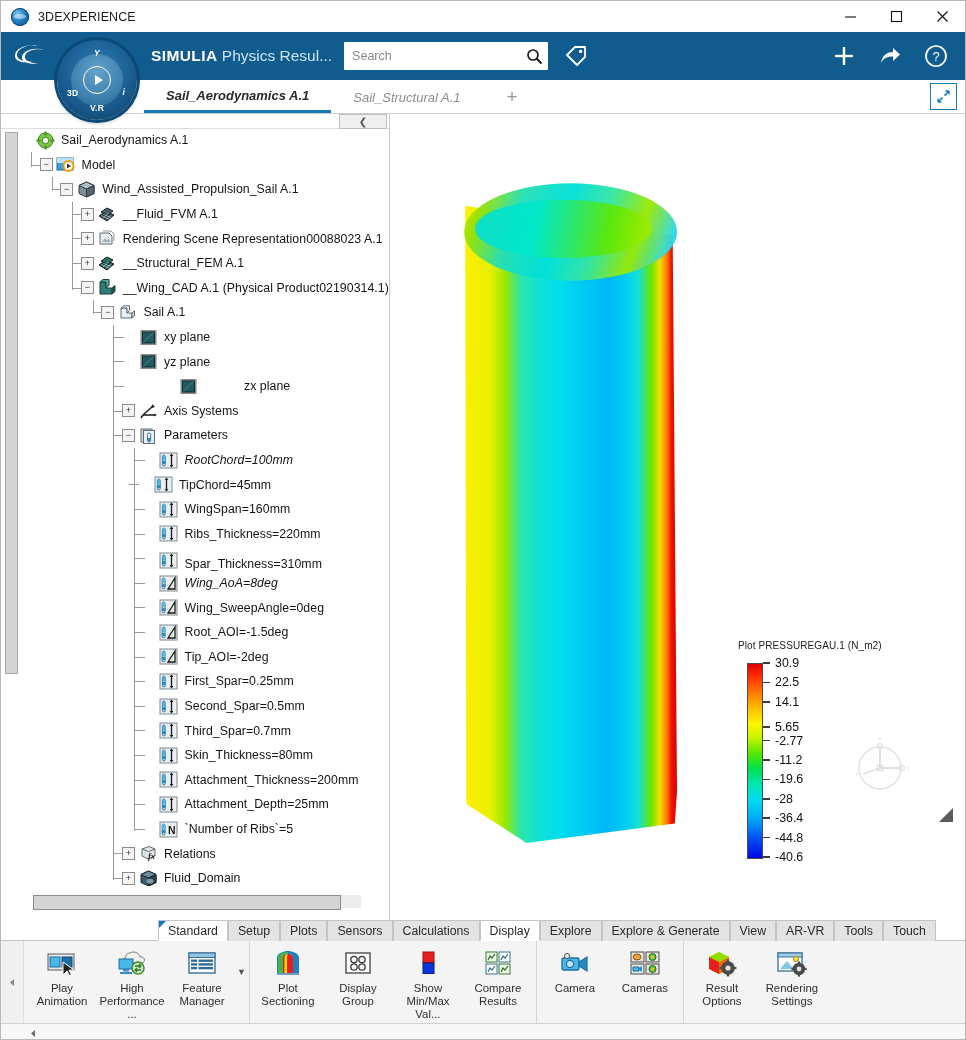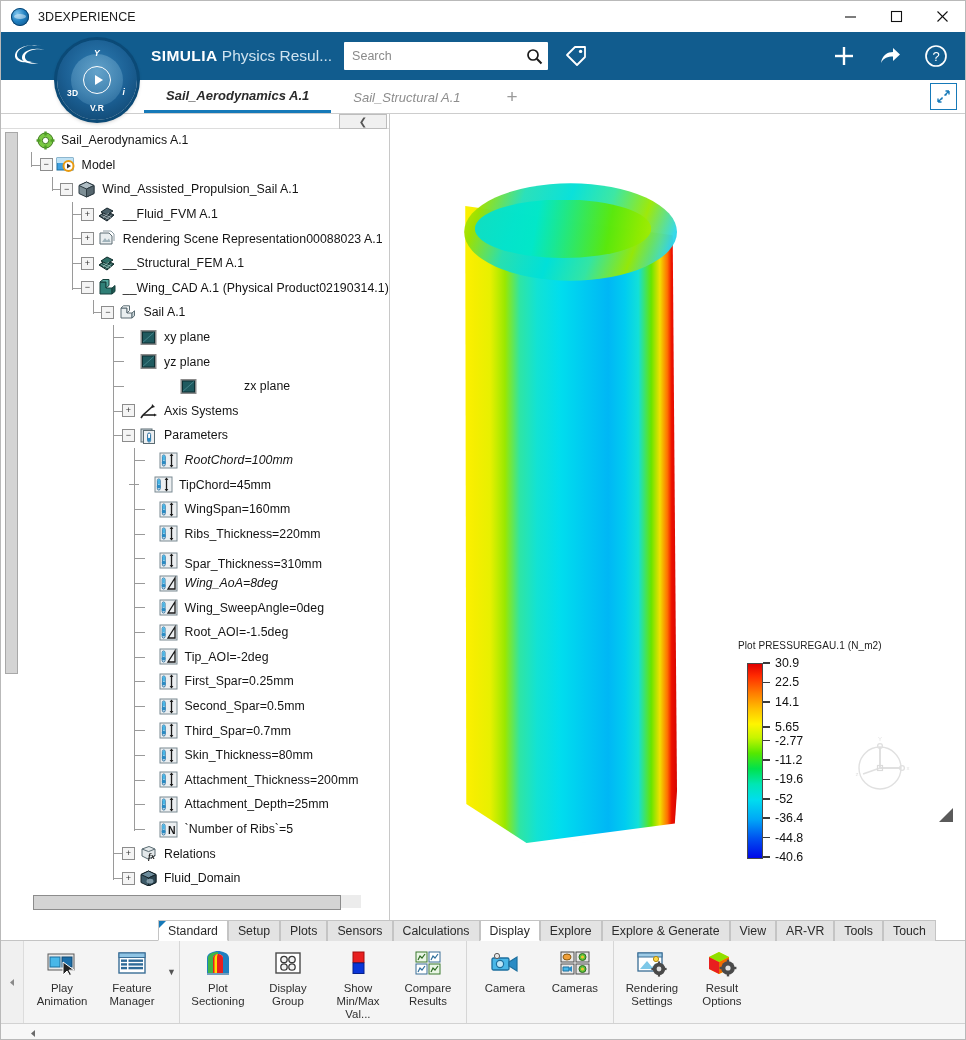--- a/index.html
+++ b/index.html
@@ -757,21 +757,21 @@
               <div class="tick" style="top: 91px;">
                 <span class="dash"></span>
                 <span class="tval">-11.2</span>
               </div>
               <div class="tick" style="top: 110.4px;">
                 <span class="dash"></span>
                 <span class="tval">-19.6</span>
               </div>
               <div class="tick" style="top: 129.8px;">
                 <span class="dash"></span>
-                <span class="tval">-52</span>
+                <span class="tval">-28</span>
               </div>
               <div class="tick" style="top: 149.2px;">
                 <span class="dash"></span>
                 <span class="tval">-36.4</span>
               </div>
               <div class="tick" style="top: 168.6px;">
                 <span class="dash"></span>
                 <span class="tval">-44.8</span>
               </div>
               <div class="tick" style="top: 188px;">
@@ -831,20 +831,35 @@
           <div class="rico">
             <svg width="32" height="26" viewBox="0 0 32 26">
               <rect x="2" y="4" width="26" height="16" fill="#e8e8e8" stroke="#5a5a5a"></rect>
               <rect x="4" y="7" width="10" height="10" fill="#49b7e8" stroke="#1d6f9e"></rect>
               <rect x="16" y="7" width="10" height="10" fill="#1c6ea8" stroke="#114a75"></rect>
               <path d="M17 12 L17 25 L21 21 L23.5 25.5 L25.5 24.5 L23 20.2 L28 20 Z" fill="#222" stroke="#fff" stroke-width="1"></path>
             </svg>
           </div>
           <div class="rlbl">Play
 Animation</div>
+        </div>
+        <div class="rbtn">
+          <div class="rico">
+            <svg width="32" height="28" viewBox="0 0 32 28">
+              <path d="M14 4 C10 4,9 8,10 9 C6 9,5 13,9 14 L26 14 C30 13,29 7,24 8 C23 3,17 2,14 4 Z" fill="#f0f0f0" stroke="#7a7a7a"></path>
+              <rect x="3" y="10" width="14" height="10" fill="#49b7e8" stroke="#1d6f9e"></rect>
+              <rect x="7" y="20" width="6" height="2.5" fill="#3a8cc0"></rect>
+              <rect x="4" y="23" width="12" height="2" fill="#3a8cc0"></rect>
+              <circle cx="22" cy="19" r="6" fill="#cfeac0" stroke="#3e8b2e" stroke-width="1.5"></circle>
+              <path d="M19 17 L25 17 M23 15 L25 17 L23 19" stroke="#2f7a22" stroke-width="1.3" fill="none"></path>
+              <path d="M25 21 L19 21 M21 19 L19 21 L21 23" stroke="#2f7a22" stroke-width="1.3" fill="none"></path>
+            </svg>
+          </div>
+          <div class="rlbl">High
+Performance ...</div>
         </div>
         <div class="rbtn">
           <div class="rico">
             <svg width="30" height="26" viewBox="0 0 30 26">
               <rect x="2" y="3" width="26" height="20" fill="#fff" stroke="#3a6e96" stroke-width="1.4"></rect>
               <rect x="2" y="3" width="26" height="4.5" fill="#8fc4e4" stroke="#3a6e96" stroke-width="1"></rect>
               <g fill="#2f6b98">
                 <rect x="4" y="9.5" width="6" height="2.4"></rect>
                   <rect x="11.5" y="9.5" width="14.5" height="2.4"></rect>
                 <rect x="4" y="13.2" width="6" height="2.4"></rect>
@@ -941,60 +956,60 @@
               <rect x="17" y="14" width="13" height="10" fill="#e6e6e6" stroke="#4a4a4a"></rect>
               <circle cx="23.5" cy="19" r="3.5" fill="#5ac23a" stroke="#2d6b1c"></circle>
               <circle cx="23.5" cy="19" r="1.6" fill="#f0c030"></circle>
             </svg>
           </div>
           <div class="rlbl">Cameras</div>
         </div>
       </div>
 
       <div class="rgroup nosep">
+        <div class="rbtn">
+          <div class="rico">
+            <svg width="32" height="28" viewBox="0 0 32 28">
+              <path d="M3 8 L13 3 L23 8 L23 20 L13 25 L3 20 Z" fill="#ffdd00"></path>
+              <path d="M3 8 L13 3 L23 8 L13 13 Z" fill="#8ee000"></path>
+              <path d="M13 13 L23 8 L23 20 L13 25 Z" fill="#f06a00"></path>
+              <path d="M3 8 L13 13 L13 25 L3 20 Z" fill="#e81f1f"></path>
+              <circle cx="22" cy="19" r="6.8" fill="#4a4a4a"></circle>
+              <circle cx="22" cy="19" r="2.6" fill="#e0e0e0"></circle>
+              <g fill="#4a4a4a">
+                <rect x="20.8" y="10.6" width="2.4" height="3.4"></rect>
+                  <rect x="20.8" y="24" width="2.4" height="3.4"></rect>
+                <rect x="13.6" y="17.8" width="3.4" height="2.4"></rect>
+                  <rect x="27" y="17.8" width="3.4" height="2.4"></rect>
+              </g>
+            </svg>
+          </div>
+          <div class="rlbl">Result
+Options</div>
+        </div>
         <div class="rbtn">
           <div class="rico">
             <svg width="32" height="27" viewBox="0 0 32 27">
               <rect x="2" y="3" width="24" height="18" fill="#fff" stroke="#3a6e96" stroke-width="1.3"></rect>
               <rect x="2" y="3" width="24" height="4" fill="#9ecbe6" stroke="#3a6e96" stroke-width="1"></rect>
               <path d="M4 19 L11 11 L16 17 L20 13 L24 19 Z" fill="#7ec8e8"></path>
               <circle cx="20" cy="9" r="2.6" fill="#ffd84a" stroke="#b08a10"></circle>
               <circle cx="23" cy="19" r="6.2" fill="#4a4a4a"></circle>
               <circle cx="23" cy="19" r="2.4" fill="#e0e0e0"></circle>
               <g fill="#4a4a4a">
                 <rect x="21.9" y="11.4" width="2.2" height="3"></rect>
                   <rect x="21.9" y="23.6" width="2.2" height="3"></rect>
                 <rect x="15.4" y="17.9" width="3" height="2.2"></rect>
                   <rect x="27.6" y="17.9" width="3" height="2.2"></rect>
               </g>
             </svg>
           </div>
           <div class="rlbl">Rendering
 Settings</div>
         </div>
-        <div class="rbtn">
-          <div class="rico">
-            <svg width="32" height="28" viewBox="0 0 32 28">
-              <path d="M3 8 L13 3 L23 8 L23 20 L13 25 L3 20 Z" fill="#ffdd00"></path>
-              <path d="M3 8 L13 3 L23 8 L13 13 Z" fill="#8ee000"></path>
-              <path d="M13 13 L23 8 L23 20 L13 25 Z" fill="#f06a00"></path>
-              <path d="M3 8 L13 13 L13 25 L3 20 Z" fill="#e81f1f"></path>
-              <circle cx="22" cy="19" r="6.8" fill="#4a4a4a"></circle>
-              <circle cx="22" cy="19" r="2.6" fill="#e0e0e0"></circle>
-              <g fill="#4a4a4a">
-                <rect x="20.8" y="10.6" width="2.4" height="3.4"></rect>
-                  <rect x="20.8" y="24" width="2.4" height="3.4"></rect>
-                <rect x="13.6" y="17.8" width="3.4" height="2.4"></rect>
-                  <rect x="27" y="17.8" width="3.4" height="2.4"></rect>
-              </g>
-            </svg>
-          </div>
-          <div class="rlbl">Result
-Options</div>
-        </div>
       </div>
     </div>
     <div class="statusbar">
       <div class="sb-arrow">
         <svg width="9" height="9" viewBox="0 0 9 9">
             <path d="M6 1 L2 4.5 L6 8 Z" fill="#6a6a6a"></path>
           </svg>
       </div>
     </div>
   </div>

